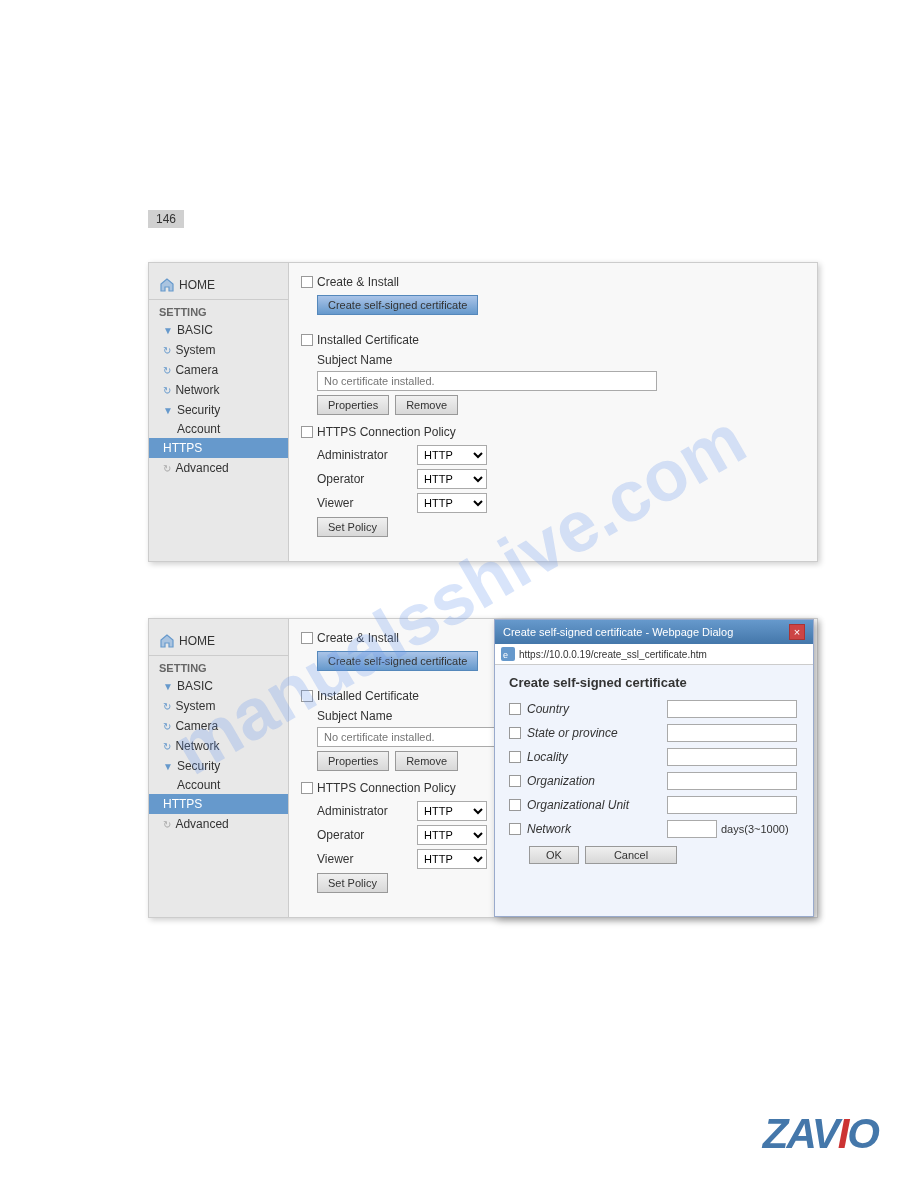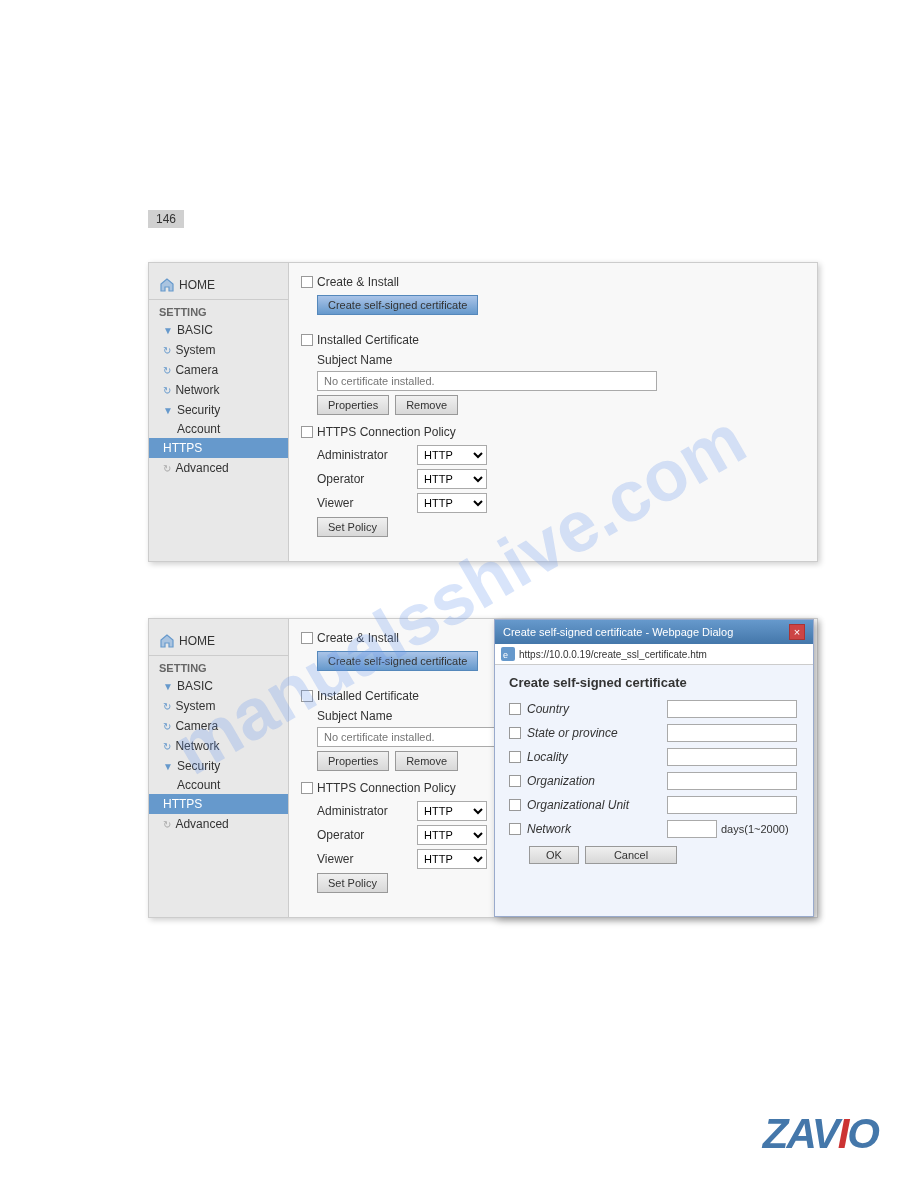--- a/index.html
+++ b/index.html
@@ -576,21 +576,21 @@
       </div>
       <div class="dialog-form-row">
         <div class="dialog-checkbox"></div>
         <span class="dialog-label">Organizational Unit</span>
         <input class="dialog-input" type="text" style="">
       </div>
       <div class="dialog-form-row">
         <div class="dialog-checkbox"></div>
         <span class="dialog-label">Network</span>
         <input class="validity-input" type="text" style="">
-        <span style="font-size:11px;">days(1~2000)</span>
+        <span style="font-size:11px;">days(3~1000)</span>
       </div>
 
       <div class="dialog-footer">
         <button class="btn" style="padding: 2px 16px;">OK</button>
         <button class="btn" style="padding: 2px 28px;">Cancel</button>
       </div>
     </div>
   </div>
 </div>
 

